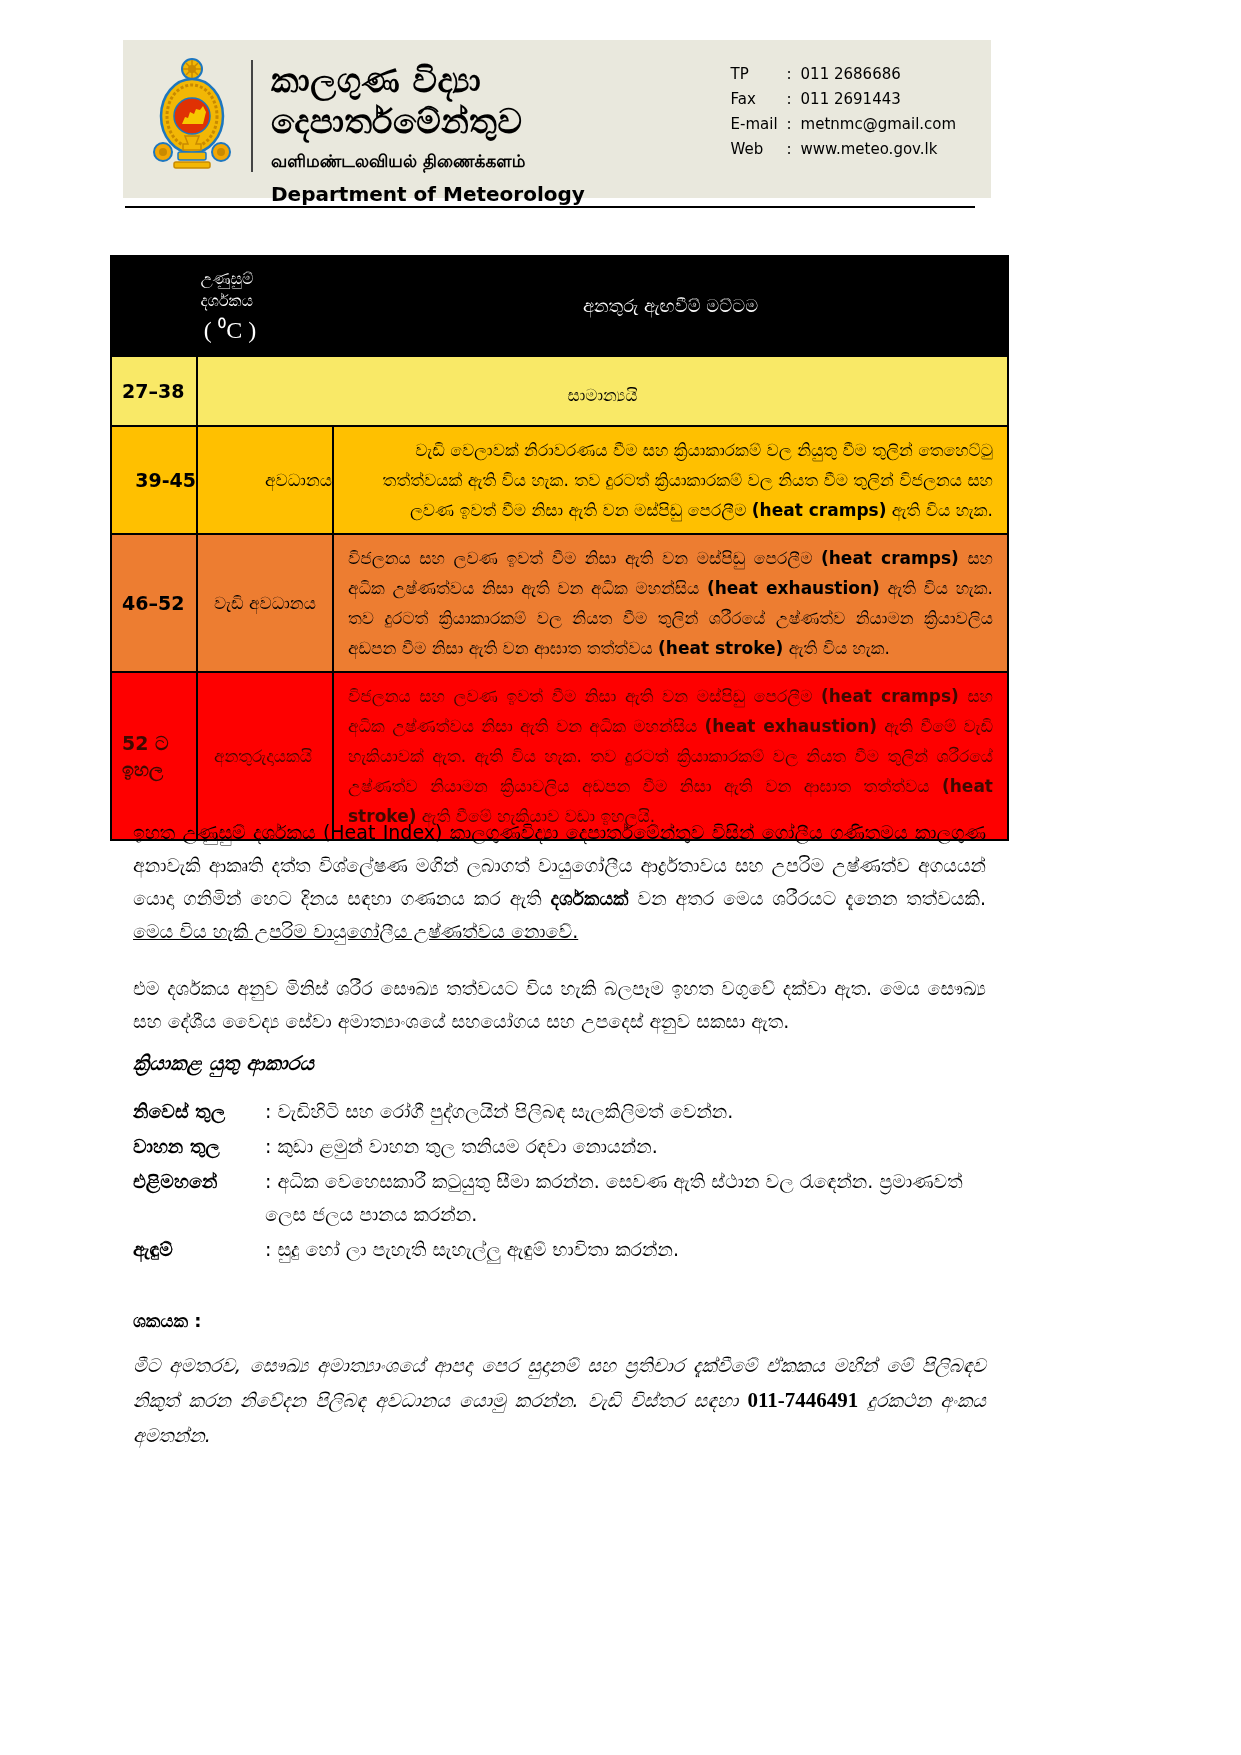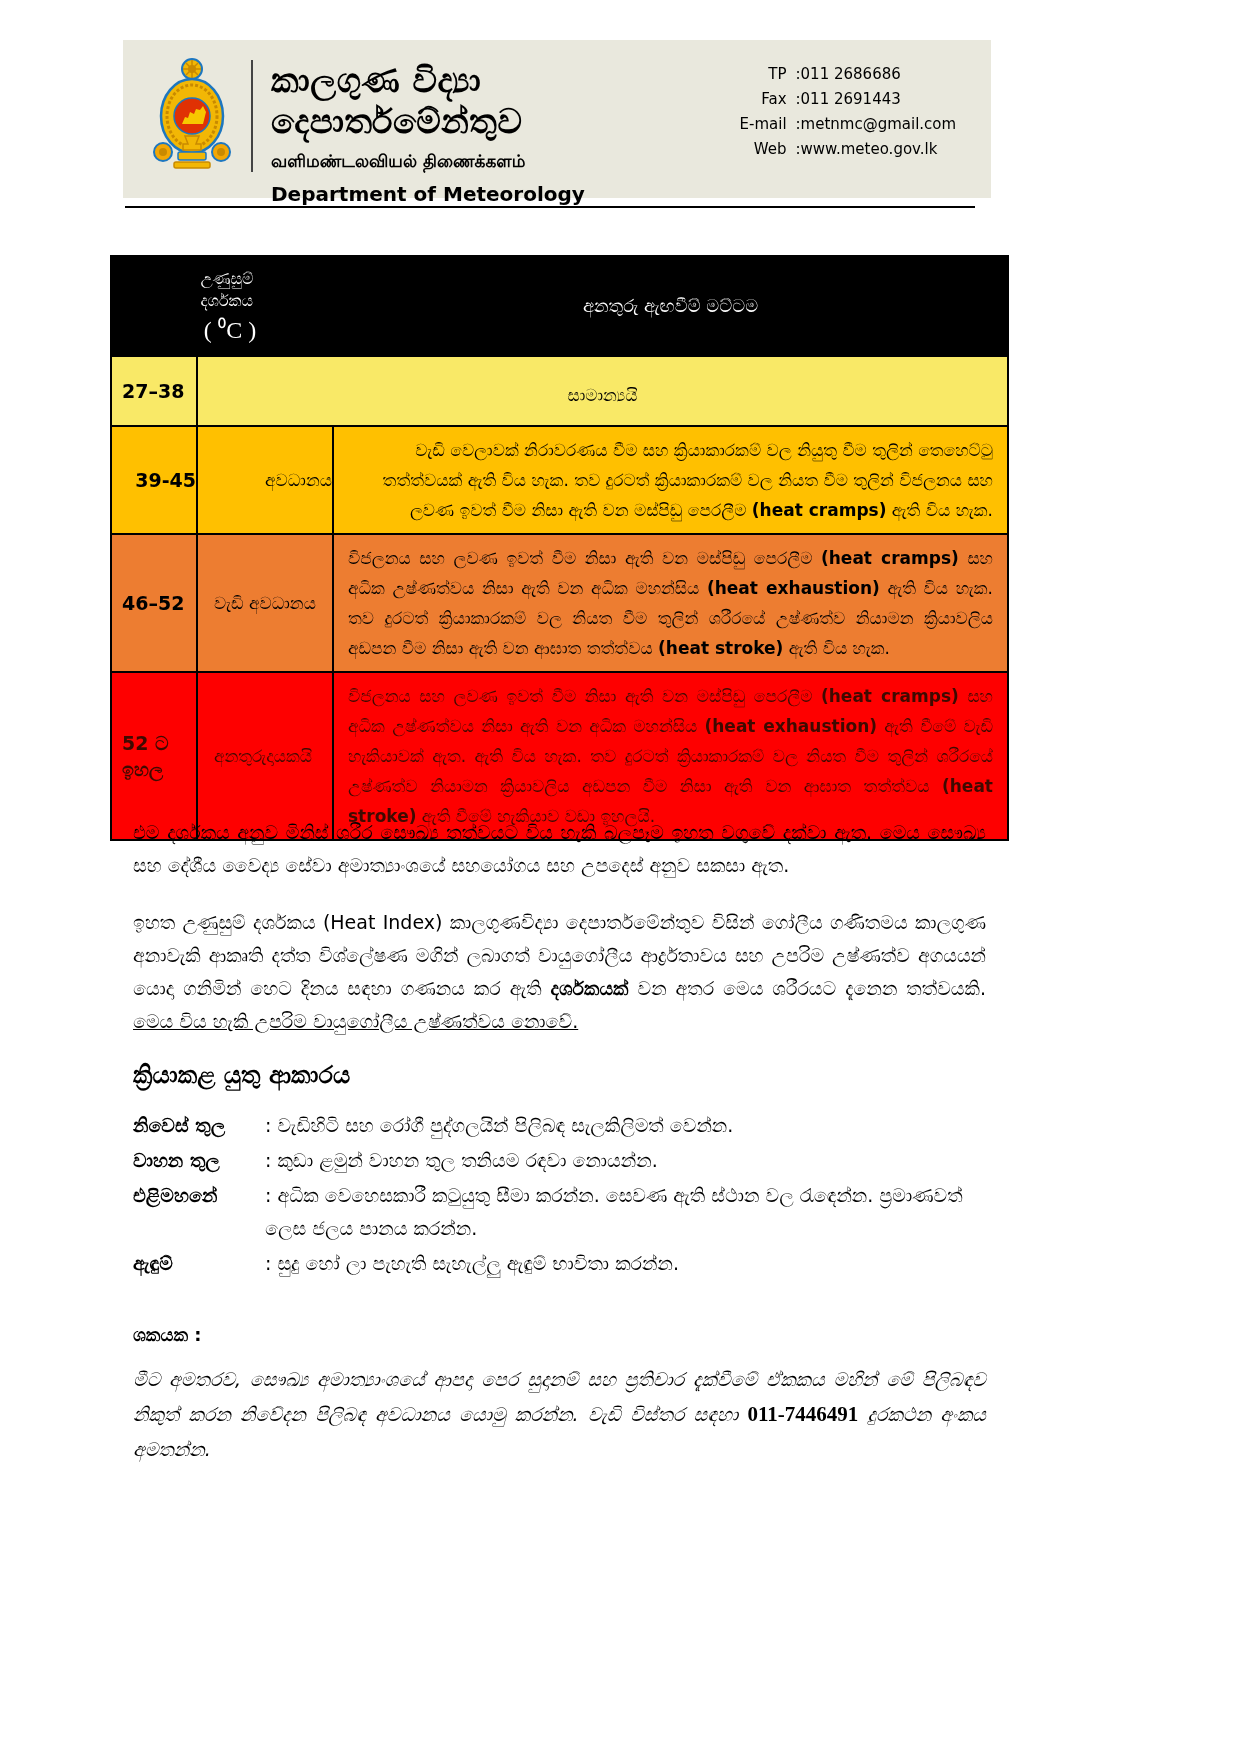--- a/index.html
+++ b/index.html
@@ -19,21 +19,21 @@
     width:868px; height:158px;
     background:#e9e8dd;
     display:flex; align-items:flex-start;
   }
   .emblem-wrap { margin:16px 0 0 26px; width:86px; height:118px; flex:0 0 auto; }
   .lh-divider { margin:20px 0 0 16px; height:112px; border-left:2px solid #444; }
   .lh-titles { padding:20px 0 0 18px; }
   .lh-title-si { font-size:34px; font-weight:bold; letter-spacing:.5px; }
   .lh-title-ta { font-size:17px; font-weight:bold; margin-top:9px; }
   .lh-title-en { font-size:20px; font-weight:bold; margin-top:9px; }
-  .lh-contact { margin-left:auto; padding:22px 18px 0 0; width:268px; font-size:15px; line-height:25px;text-align:right; }
+  .lh-contact { margin-left:auto; padding:22px 18px 0 0; width:268px; font-size:15px; line-height:25px; }
   .contact-row { display:flex; }
   .contact-label { width:56px; flex:0 0 auto; }
   .contact-colon { width:14px; flex:0 0 auto; }
   .contact-value { white-space:nowrap; }
 
   .lh-rule {
     position:absolute; left:125px; top:206px;
     width:850px; border-top:2px solid #000;
   }
 
@@ -69,21 +69,21 @@
   tr.r4 td { color:#3f0a00; }
   td.cell-desc b, .rich b { font-weight:bold; }
 
   
   .content {
     position:absolute; left:133px; top:816px; width:853px;
     font-size:19px;
   }
   .para { text-align:justify; line-height:33px; }
   .para + .para { margin-top:24px; }
-  .actions-heading { margin-top:23px; font-size:24px; font-weight:bold; }
+  .actions-heading { margin-top:13px; font-size:20px; font-weight:bold;font-style:italic; }
   .actions { margin-top:20px; }
   .action-row { display:flex; line-height:33px; margin-top:2px; }
   .action-label { width:132px; flex:0 0 auto; font-weight:bold; }
   .action-text { flex:1; }
   .note-label { margin-top:44px; font-size:18px; font-weight:bold; }
   .note-para {
     margin-top:16px; font-style:italic; line-height:35px; text-align:justify;
     font-size:19px;
   }
   .note-para b { font-style:normal; font-family:"Liberation Serif", serif; font-size:21px; }
@@ -188,22 +188,22 @@
     </tr>
     <tr class="r4">
       <td class="cell-range" style="background-color: rgb(254, 0, 0);">52 ට ඉහල</td>
       <td class="cell-level" style="background-color: rgb(254, 0, 0);">අනතුරුදායකයි</td>
       <td class="cell-desc rich" style="background-color: rgb(254, 0, 0);">විජලනය සහ ලවණ ඉවත් වීම නිසා ඇති වන මස්පිඩු පෙරලීම <b>(heat cramps)</b> සහ අධික උෂ්ණත්වය නිසා ඇති වන අධික මහන්සිය <b>(heat exhaustion)</b> ඇති වීමේ වැඩි හැකියාවක් ඇත. ඇති විය හැක. තව දුරටත් ක්‍රියාකාරකම් වල නියත වීම තුලින් ශරීරයේ උෂ්ණත්ව නියාමන ක්‍රියාවලිය අඩපන වීම නිසා ඇති වන ආඝාත තත්ත්වය <b>(heat stroke)</b> ඇති වීමේ හැකියාව වඩා ඉහලයි.</td>
     </tr>
   </tbody>
     </table>
 
   <div class="content">
+    <p class="para rich">ඉහත උණුසුම් දර්ශකය (Heat Index) කාලගුණවිද්‍යා දෙපාර්තමේන්තුව විසින් ගෝලීය ගණිතමය කාලගුණ අනාවැකි ආකෘති දත්ත විශ්ලේෂණ මගින් ලබාගත්  වායුගෝලීය ආර්ද්‍රතාවය සහ උපරිම උෂ්ණත්ව අගයයන් යොදා ගනිමින් හෙට දිනය සඳහා ගණනය කර ඇති <b>දර්ශකයක්</b> වන අතර මෙය ශරීරයට දැනෙන තත්වයකි. <u>මෙය විය හැකි උපරිම වායුගෝලීය උෂ්ණත්වය නොවේ.</u></p>
     <p class="para">එම දර්ශකය අනුව මිනිස් ශරීර සෞඛ්‍ය තත්වයට විය හැකි බලපෑම ඉහත වගුවේ දක්වා ඇත. මෙය සෞඛ්‍ය සහ දේශීය වෛද්‍ය සේවා අමාත්‍යාංශයේ සහයෝගය සහ උපදෙස් අනුව සකසා ඇත.</p>
-    <p class="para rich">ඉහත උණුසුම් දර්ශකය (Heat Index) කාලගුණවිද්‍යා දෙපාර්තමේන්තුව විසින් ගෝලීය ගණිතමය කාලගුණ අනාවැකි ආකෘති දත්ත විශ්ලේෂණ මගින් ලබාගත්  වායුගෝලීය ආර්ද්‍රතාවය සහ උපරිම උෂ්ණත්ව අගයයන් යොදා ගනිමින් හෙට දිනය සඳහා ගණනය කර ඇති <b>දර්ශකයක්</b> වන අතර මෙය ශරීරයට දැනෙන තත්වයකි. <u>මෙය විය හැකි උපරිම වායුගෝලීය උෂ්ණත්වය නොවේ.</u></p>
 
     <div class="actions-heading">ක්‍රියාකළ යුතු ආකාරය</div>
 
     <div class="actions">
       <div class="action-row">
         <span class="action-label">නිවෙස් තුල</span>
         <span class="action-text">: වැඩිහිටි සහ රෝගී පුද්ගලයින් පිලිබඳ සැලකිලිමත් වෙන්න.</span>
       </div>
       <div class="action-row">
         <span class="action-label">වාහන තුල</span>

